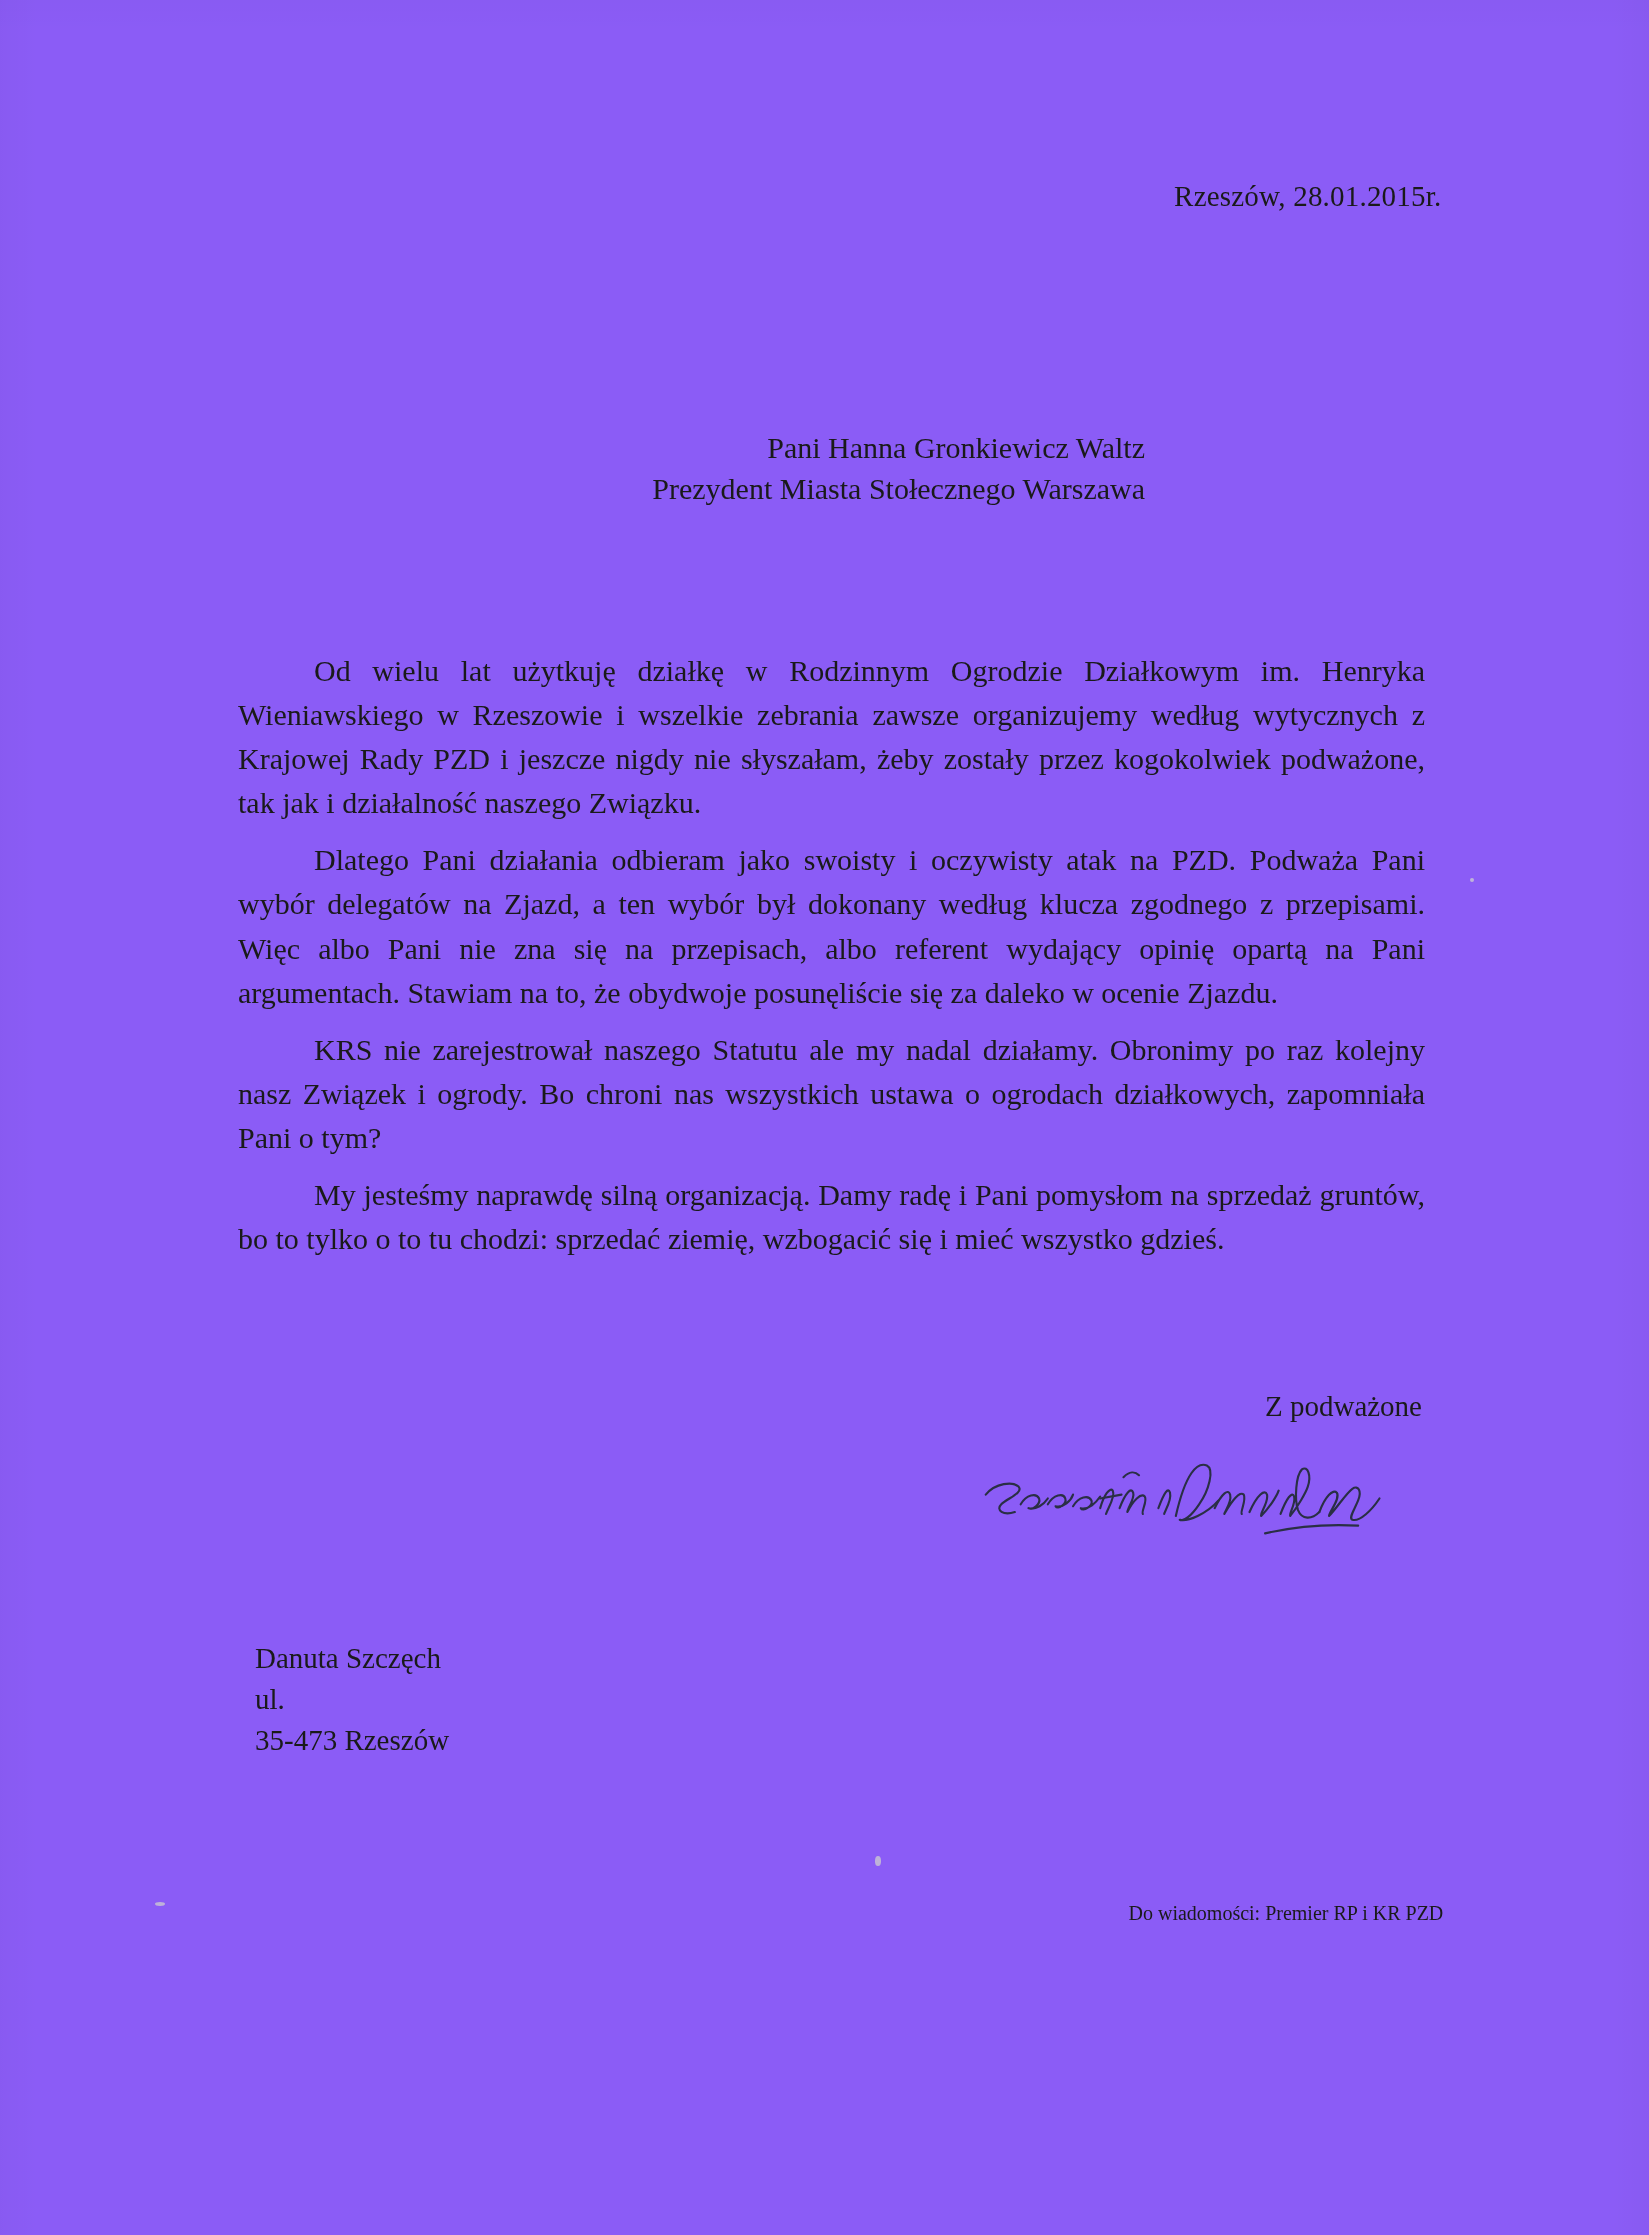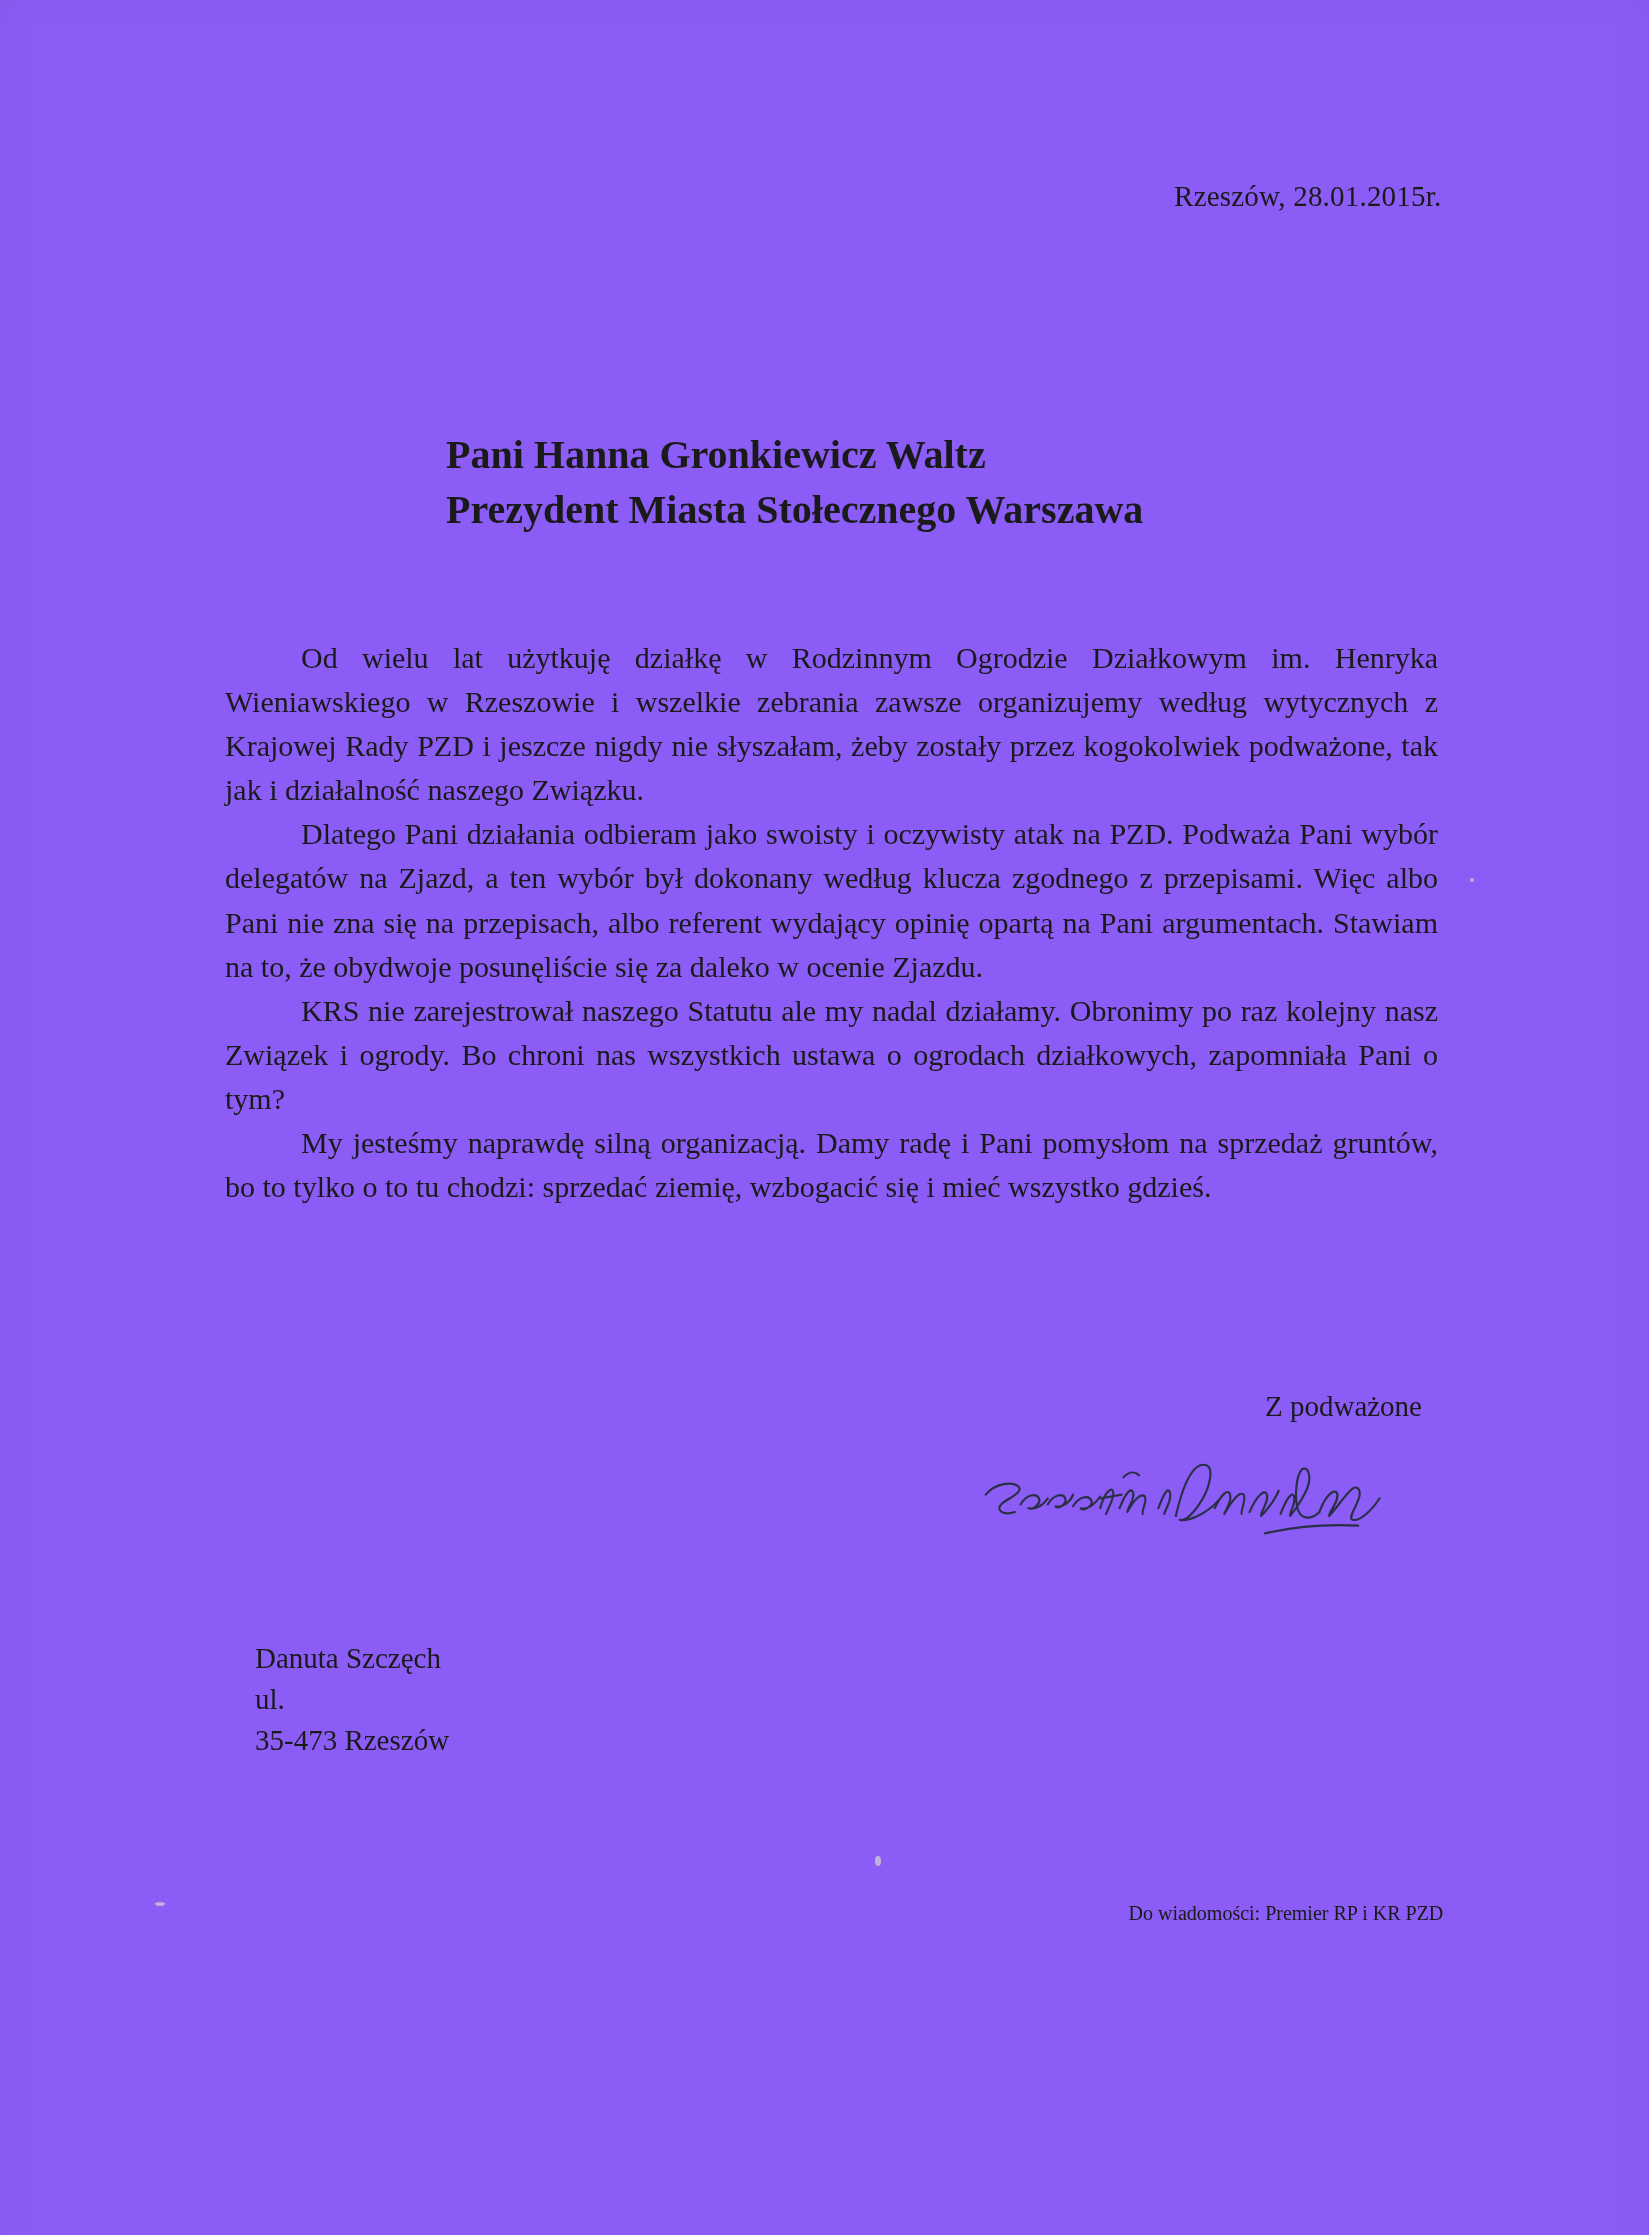--- a/index.html
+++ b/index.html
@@ -44,38 +44,38 @@
     right: 11.6px;
     font-size: 29px;
     letter-spacing: 0.2px;
     white-space: nowrap;
   }
   .addressee {
     position: absolute;
     top: 427px;
     left: 221px;
     width: 699px;
-    text-align: left;
-    font-weight: bold;
-    font-size: 40px;
+    text-align: right;
+    font-weight: normal;
+    font-size: 30px;
     line-height: 1.38;
   }
   .addressee div { white-space: nowrap; }
   .body-text {
     position: absolute;
     top: 636px;
     left: 0;
     width: 1213px;
     font-size: 30px;
     line-height: 1.47;
     text-align: justify;
     text-justify: inter-word;
   }
   .body-text p {
-    margin: 0;
+    margin: 13px;
     text-indent: 76px;
   }
   .closing {
     position: absolute;
     top: 1390px;
     right: 31px;
     font-size: 29px;
   }
   .signature {
     position: absolute;

